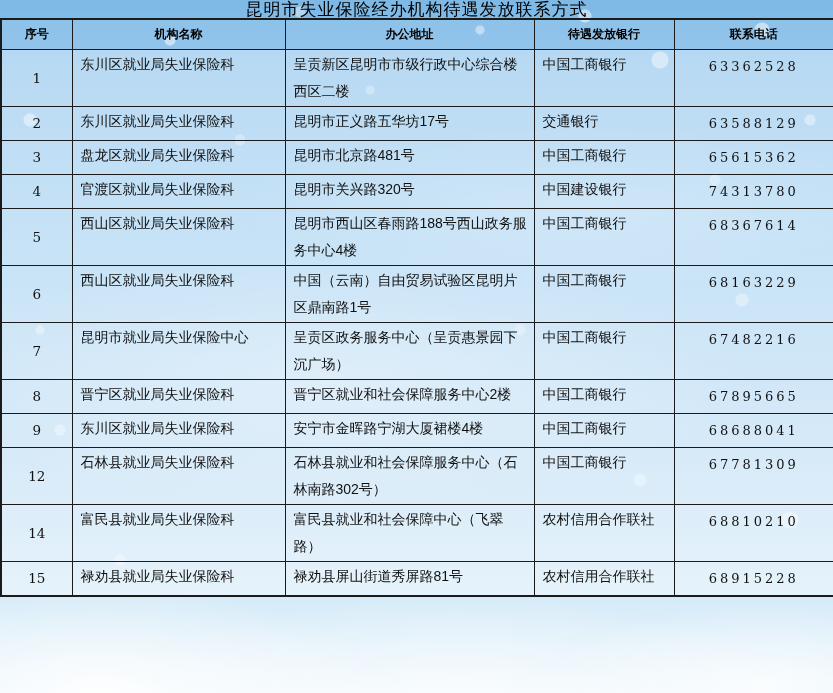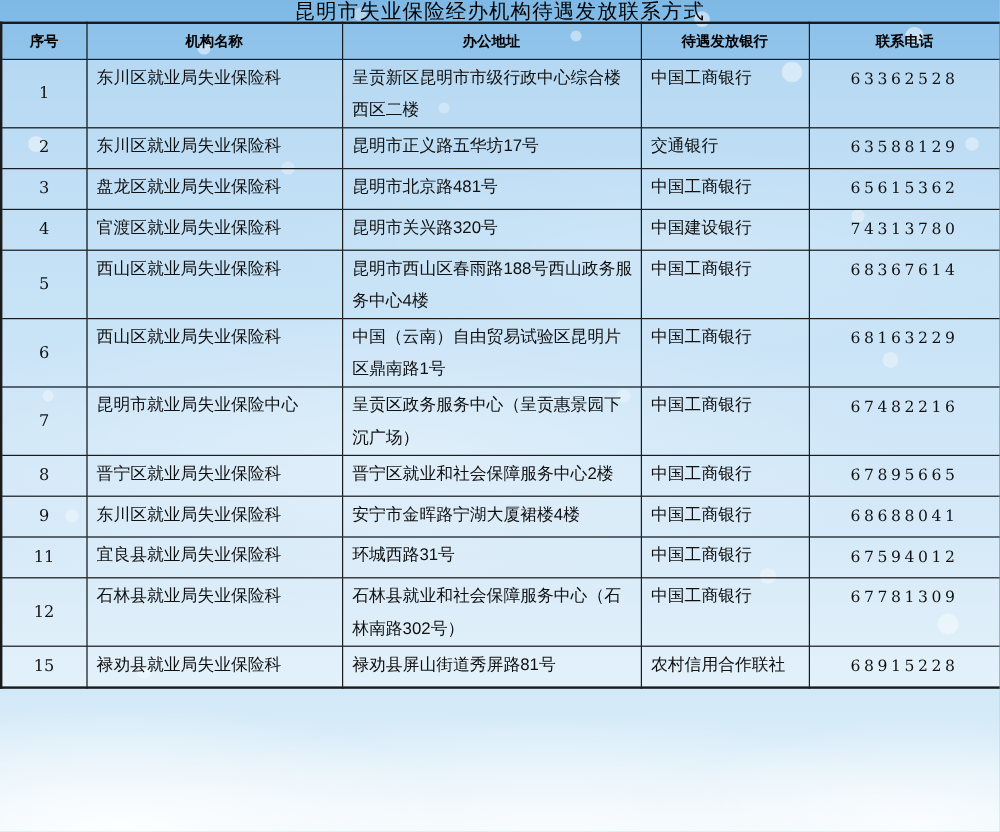--- a/index.html
+++ b/index.html
@@ -140,33 +140,33 @@
           <td class="c-bank">中国工商银行</td>
           <td class="c-phone">67895665</td>
         </tr>
         <tr style="height: 28px;">
           <td class="c-seq">9</td>
           <td class="c-name">东川区就业局失业保险科</td>
           <td class="c-address">安宁市金晖路宁湖大厦裙楼4楼</td>
           <td class="c-bank">中国工商银行</td>
           <td class="c-phone">68688041</td>
         </tr>
-        <tr style="height: 29px;">
-          <td class="c-seq">11</td>
-          <td class="c-name">宜良县就业局失业保险科</td>
-          <td class="c-address">环城西路31号</td>
-          <td class="c-bank">中国工商银行</td>
-          <td class="c-phone">67594012</td>
-        </tr>
         <tr style="height: 54px;">
           <td class="c-seq">12</td>
           <td class="c-name">石林县就业局失业保险科</td>
           <td class="c-address">石林县就业和社会保障服务中心（石林南路302号）</td>
           <td class="c-bank">中国工商银行</td>
           <td class="c-phone">67781309</td>
+        </tr>
+        <tr style="height: 29px;">
+          <td class="c-seq">14</td>
+          <td class="c-name">富民县就业局失业保险科</td>
+          <td class="c-address">富民县就业和社会保障中心（飞翠路）</td>
+          <td class="c-bank">农村信用合作联社</td>
+          <td class="c-phone">68810210</td>
         </tr>
         <tr style="height: 28px;">
           <td class="c-seq">15</td>
           <td class="c-name">禄劝县就业局失业保险科</td>
           <td class="c-address">禄劝县屏山街道秀屏路81号</td>
           <td class="c-bank">农村信用合作联社</td>
           <td class="c-phone">68915228</td>
         </tr>
       </tbody>
   </table>

